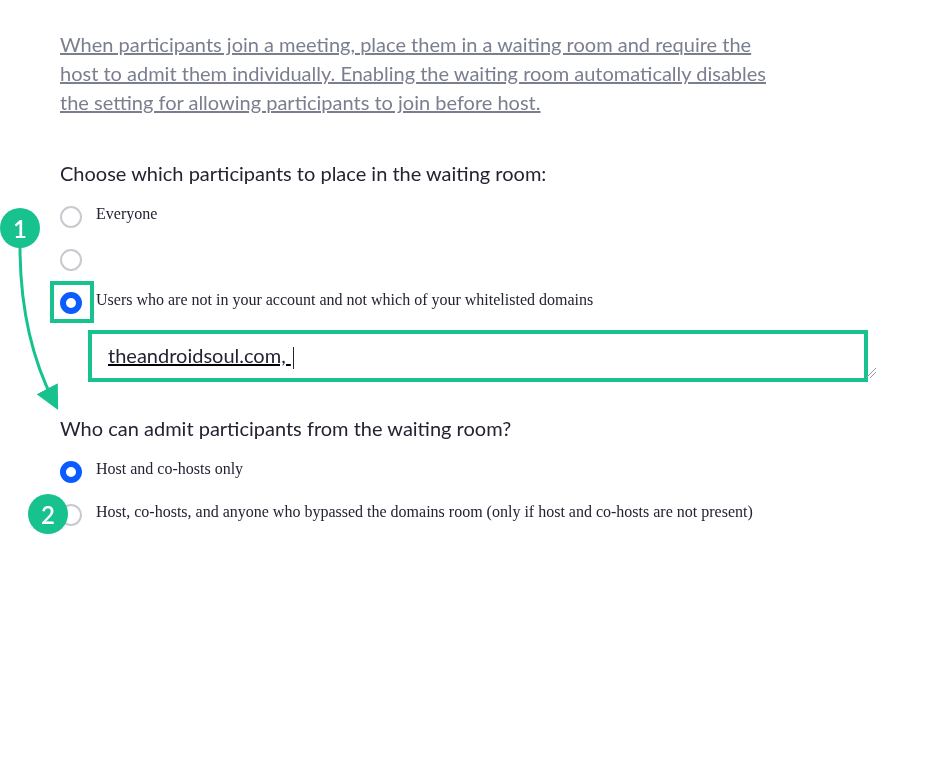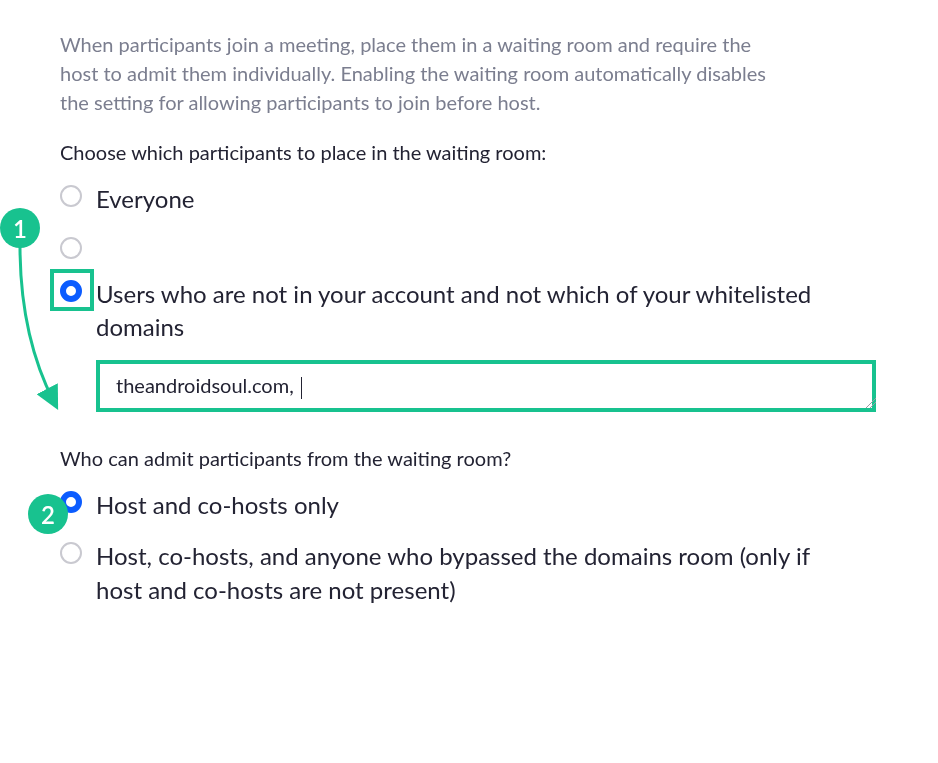--- a/index.html
+++ b/index.html
@@ -29,21 +29,22 @@
       font-size: 20px;
       font-weight: 700;
       color: #232333;
       letter-spacing: -0.1px;
     }
     .section-desc {
       font-size: 20px;
       line-height: 1.45;
       color: #7b7e8f;
       max-width: 720px;
-      margin-bottom: 23px;
+      margin-bottom: 44px;
+      text-decoration: underline;
     }
     .toggle {
       width: 52px;
       height: 28px;
       background: #0b5cff;
       border-radius: 14px;
       position: relative;
       flex-shrink: 0;
       cursor: pointer;
       margin-top: 2px;
@@ -67,24 +68,25 @@
       margin-top: 34px;
     }
     .radio-row {
       display: flex;
       align-items: flex-start;
       gap: 14px;
       margin-bottom: 18px;
       cursor: pointer;
     }
     .radio-row .label {
-      font-size: 24px;
+      font-size: 16px;
       color: #232333;
       line-height: 1.4;
       max-width: 720px;
+      font-family: Liberation Serif, serif;
     }
     .radio {
       width: 22px;
       height: 22px;
       border: 2px solid #c9c9d0;
       border-radius: 50%;
       flex-shrink: 0;
       margin-top: 3px;
       position: relative;
       background: #fff;
@@ -100,23 +102,24 @@
     .radio-highlight {
       position: absolute;
       border: 4px solid #18c28f;
       left: -10px;
       top: -8px;
       width: 44px;
       height: 42px;
     }
     .domain-input-wrap {
       position: relative;
-      margin-left: 36px;
+      margin-left: 28px;
       margin-top: -2px;
       margin-bottom: 16px;
+      text-decoration: underline;
     }
     .domain-input {
       width: 780px;
       height: 52px;
       border: 4px solid #18c28f;
       padding: 0 16px;
       font-size: 20px;
       color: #232333;
       outline: none;
       font-family: inherit;

